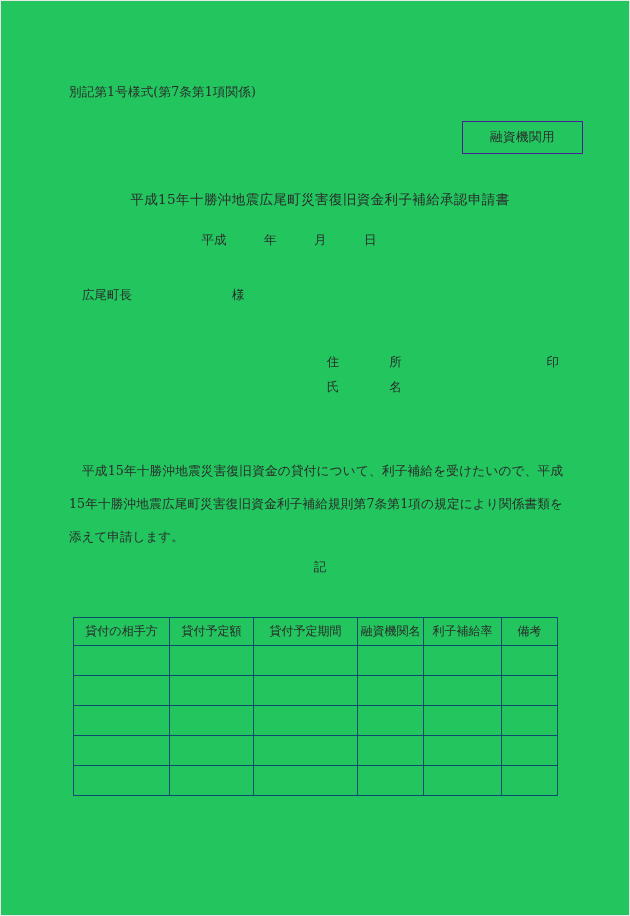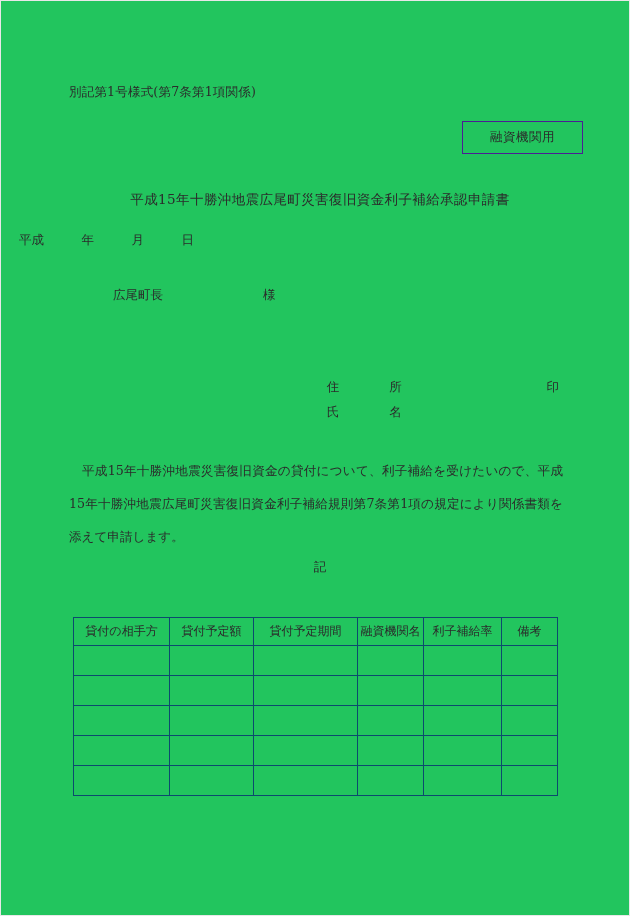--- a/index.html
+++ b/index.html
@@ -63,42 +63,42 @@
     padding-left: 8px;
     box-sizing: border-box;
   }
 
   
   .date-line {
     position: absolute;
     left: 0;
     top: 231px;
     width: 630px;
-    text-align: left;
+    text-align: center;
     padding-right: 72px;
     box-sizing: border-box;
     font-size: 12.5px;
     white-space: pre;
     padding-left: 18px;
   }
 
   
   .addressee {
     position: absolute;
-    left: 112px;
+    left: 81px;
     top: 286px;
     font-size: 12.5px;
     white-space: pre;
   }
 
   
   .applicant {
     position: absolute;
     left: 302px;
-    top: 348px;
+    top: 323px;
     width: 256px;
     font-size: 12.5px;
   }
   .applicant-row {
     height: 25px;
     line-height: 25px;
     white-space: pre;
     position: relative;
   }
   .applicant-seal {

